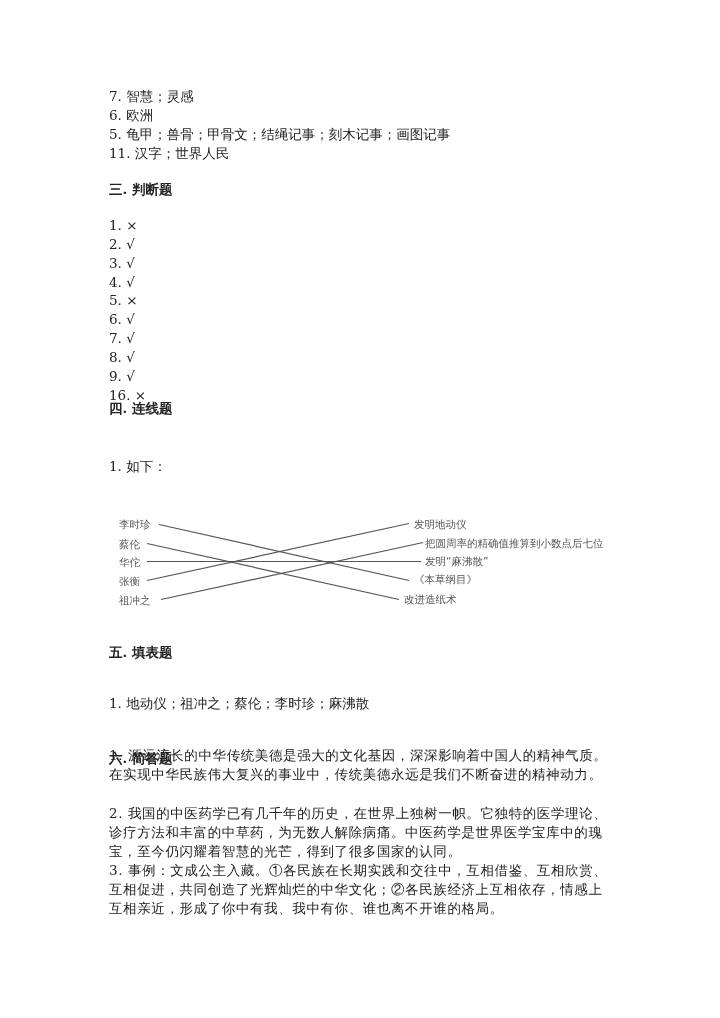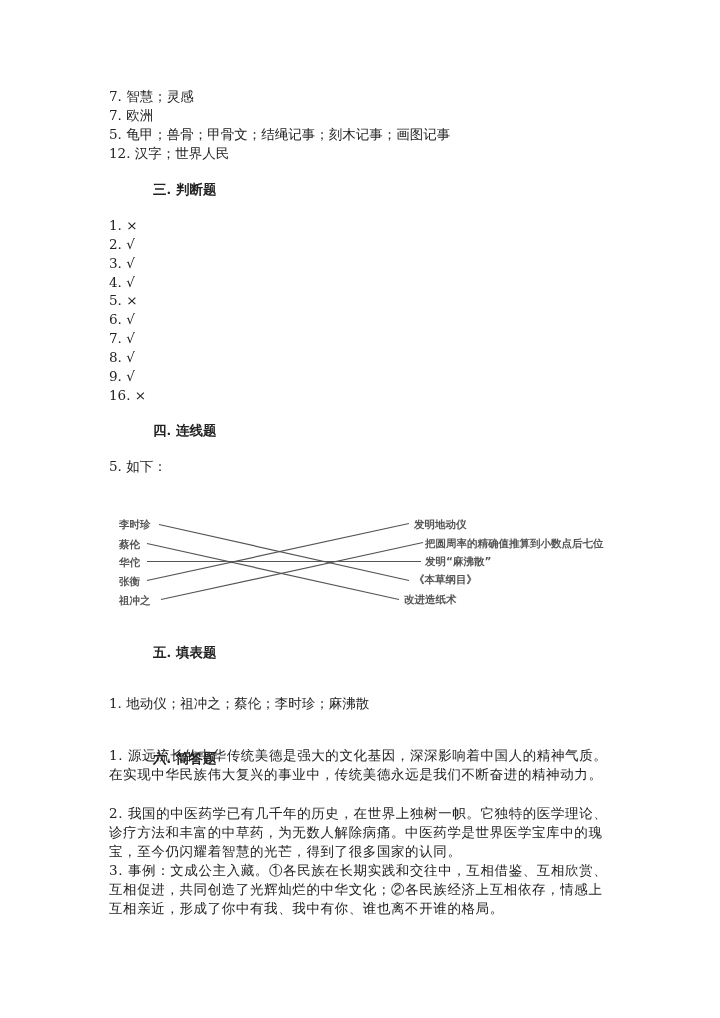--- a/index.html
+++ b/index.html
@@ -1,50 +1,50 @@
 <!DOCTYPE html>
 <html><head>
 <meta charset="utf-8">
 <style>
   html, body { margin: 0; padding: 0; background: #ffffff; }
   body { width: 720px; height: 1018px; position: relative; overflow: hidden;
          font-family: "DejaVu Serif", "Liberation Serif", serif; color: #222; }
   .page { position: absolute; left: 109px; top: 0; width: 510px; }
   .line { position: absolute; left: 0; font-size: 13.5px; line-height: 19px; white-space: nowrap; text-align: center; }
-  .heading { position: absolute; left: 0; font-size: 13.5px; font-weight: bold; line-height: 19px; margin-left: 44px; }
+  .heading { position: absolute; left: 0; font-size: 13.5px; font-weight: bold; line-height: 19px; }
   .para { position: absolute; left: 0; width: 505px; font-size: 13.5px; line-height: 19.2px; letter-spacing: 0.6px; }
   .match { position: absolute; left: 0; top: 0; width: 520px; height: 110px; }
   .match text { font-family: "DejaVu Sans", "Liberation Sans", sans-serif; font-size: 10.5px; fill: #555; }
   .match line { stroke: #555; stroke-width: 1.2; }
 </style>
 </head>
 <body>
 
 <div class="page">
   <div class="line" style="top:87px">7. 智慧；灵感</div>
-  <div class="line" style="top:106px">7. 欧洲</div>
+  <div class="line" style="top:106px">6. 欧洲</div>
   <div class="line" style="top:125px">5. 龟甲；兽骨；甲骨文；结绳记事；刻木记事；画图记事</div>
-  <div class="line" style="top:144px">12. 汉字；世界人民</div>
+  <div class="line" style="top:144px">11. 汉字；世界人民</div>
 
   <div class="heading" style="top:180px">三. 判断题</div>
   <div class="line" style="top:216px">1. ×</div>
   <div class="line" style="top:235px">2. √</div>
   <div class="line" style="top:254px">3. √</div>
   <div class="line" style="top:273px">4. √</div>
   <div class="line" style="top:291px">5. ×</div>
   <div class="line" style="top:310px">6. √</div>
   <div class="line" style="top:329px">7. √</div>
   <div class="line" style="top:348px">8. √</div>
   <div class="line" style="top:367px">9. √</div>
   <div class="line" style="top:386px">16. ×</div>
 
-  <div class="heading" style="top:421px">四. 连线题</div>
-  <div class="line" style="top:457px">5. 如下：</div>
+  <div class="heading" style="top:399px">四. 连线题</div>
+  <div class="line" style="top:457px">1. 如下：</div>
 
-  <div style="position:absolute; left:0; top:505px; width:520px; height:105px;font-weight:bold;">
+  <div style="position:absolute; left:0; top:505px; width:520px; height:105px;">
     <svg class="match" viewBox="0 0 520 105" width="520" height="105">
       <text x="10" y="20">李时珍</text>
       <text x="10" y="40">蔡伦</text>
       <text x="10" y="58">华佗</text>
       <text x="10" y="77">张衡</text>
       <text x="10" y="96">祖冲之</text>
 
       <text x="305" y="20">发明地动仪</text>
       <text x="316" y="39">把圆周率的精确值推算到小数点后七位</text>
       <text x="316" y="57">发明“麻沸散”</text>

